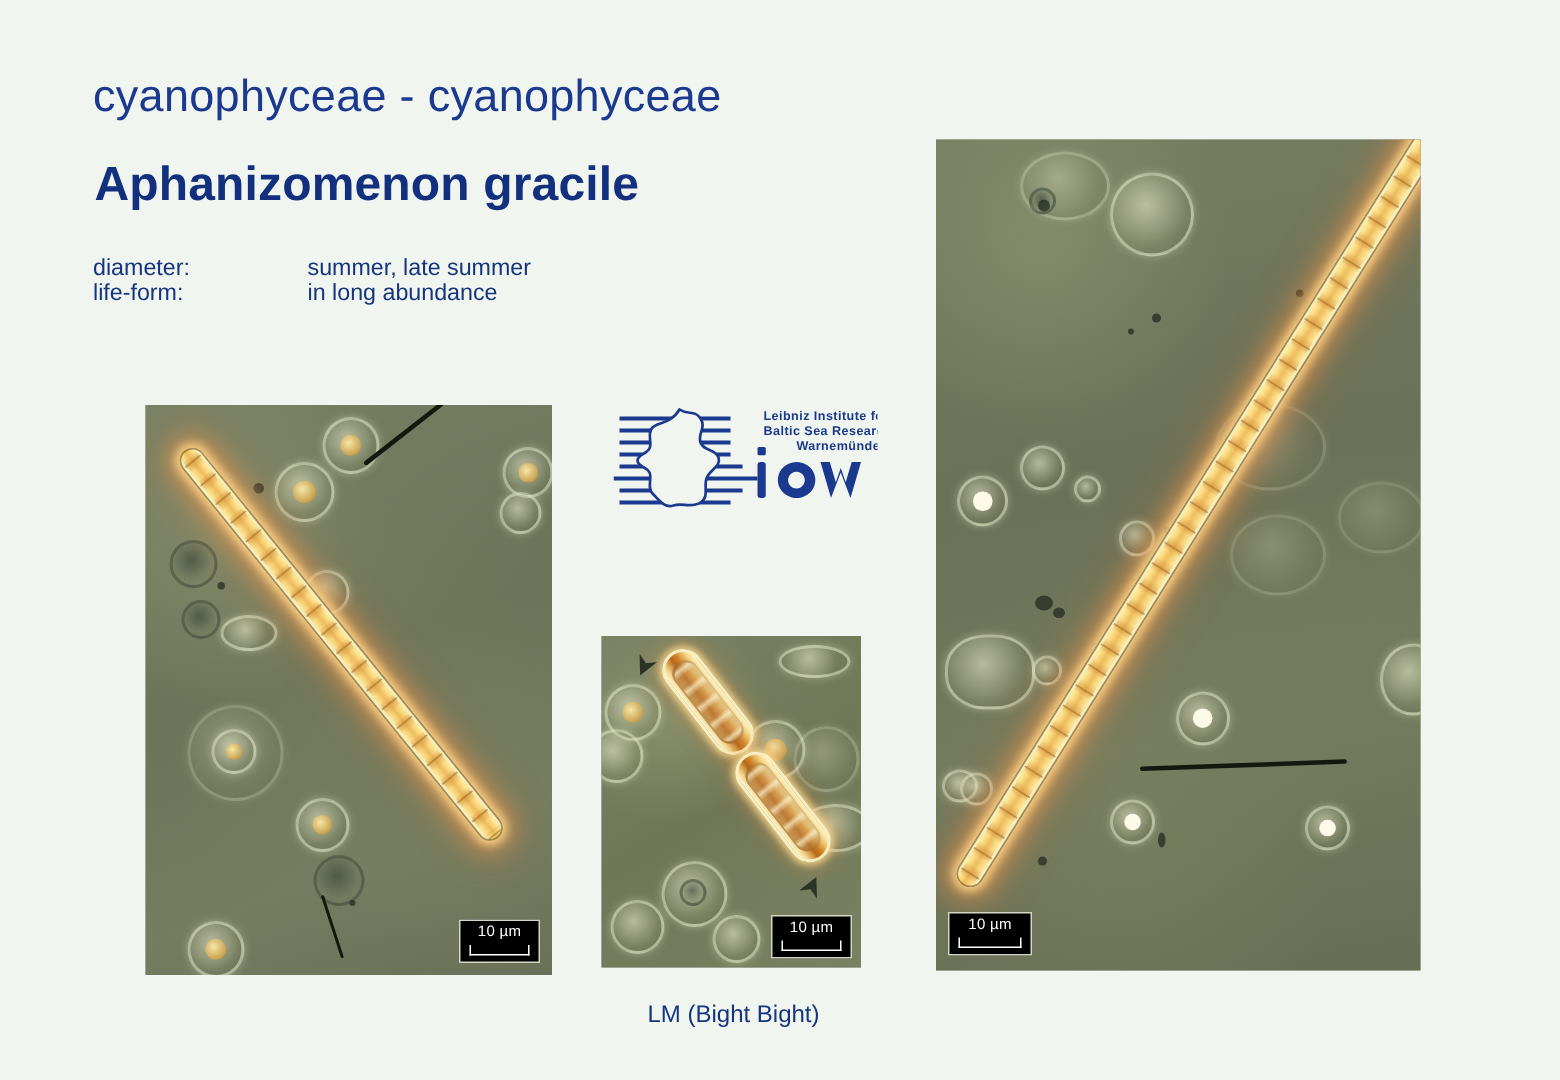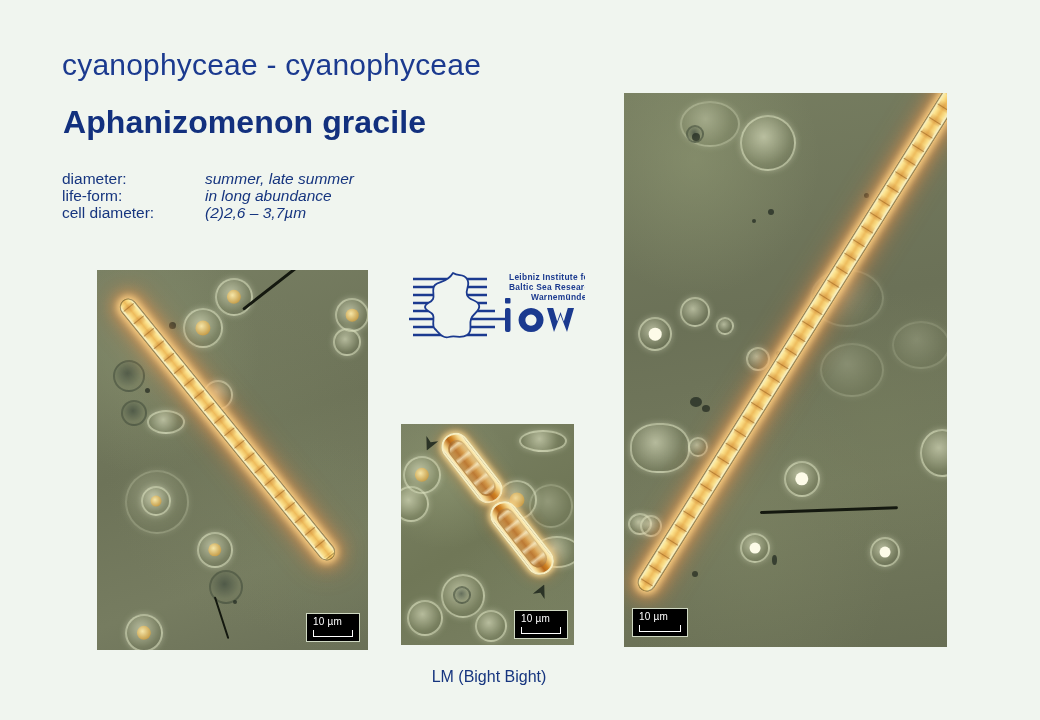--- a/index.html
+++ b/index.html
@@ -47,21 +47,21 @@
     top: 170px;
     font-size: 15.5px;
     color: #16357f;
     line-height: 17px;
   }
   .facts .row {
     display: flex;
     white-space: nowrap;
   }
   .facts .lbl { width: 143px; flex: 0 0 143px; }
-  .facts .val { flex: 1 1 auto; font-style: italic; }
+  .facts .val { flex: 1 1 auto; }
 
   .caption {
     position: absolute;
     left: 411px;
     top: 668px;
     width: 156px;
     text-align: center;
     font-size: 16px;
     color: #16357f;
     white-space: nowrap;
@@ -206,20 +206,21 @@
     position: absolute;
     background: #000;
     border: 1px solid #cfd8c2;
     padding: 2px 6px 4px 6px;
     box-sizing: border-box;
   }
   .scalebar .txt {
     color: #fff;
     font-size: 10px;
     font-family: "Liberation Sans", sans-serif;
+    text-align: center;
     line-height: 12px;
     letter-spacing: 0.2px;
     white-space: nowrap;
   }
   .scalebar .bar {
     margin: 2px auto 0 auto;
     height: 6px;
     border: 1px solid #fff;
     border-top: none;
   }
@@ -233,24 +234,20 @@
   <div class="species">Aphanizomenon gracile</div>
 
   <div class="facts">
     <div class="row">
       <span class="lbl">diameter:</span>
       <span class="val">summer, late summer</span>
     </div>
     <div class="row">
       <span class="lbl">life-form:</span>
       <span class="val">in long abundance</span>
-    </div>
-    <div class="row">
-      <span class="lbl">cell diameter:</span>
-      <span class="val">(2)2,6 – 3,7µm</span>
     </div>
   </div>
 
   <div class="caption">LM (Bight Bight)</div>
 
   <div class="logo">
     <svg width="176" height="80" viewBox="0 0 176 80">
 
       <g stroke="#1b3a8f" stroke-width="2.6">
         <line x1="4" y1="8" x2="78" y2="8"></line>

